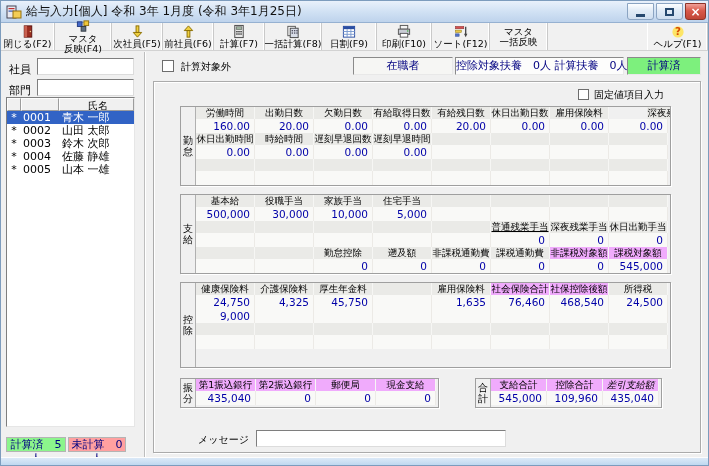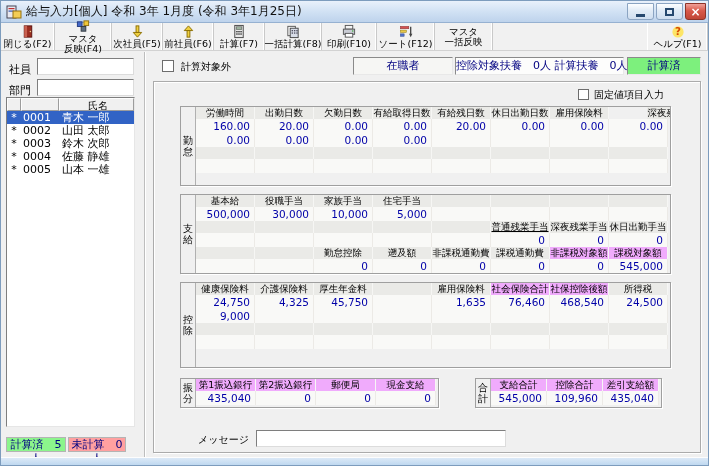--- a/index.html
+++ b/index.html
@@ -210,20 +210,37 @@
             </g>
           </svg>
         </span>
         <div class="tlabel">
           <div>一括計算(F8)</div>
         </div>
       </div>
       <div class="tbtn" style="width: 55px;">
         <span class="icon">
           <svg width="16" height="15" viewBox="0 0 16 16">
+            <rect x="2" y="2.5" width="12" height="11.5" fill="#fff" stroke="#2b4ea2"></rect>
+            <rect x="2" y="2.5" width="12" height="3" fill="#2b4ea2"></rect>
+            <g stroke="#7a9ad0" stroke-width="1">
+              <line x1="2" y1="8" x2="14" y2="8"></line>
+              <line x1="2" y1="11" x2="14" y2="11"></line>
+              <line x1="6" y1="5.5" x2="6" y2="14"></line>
+              <line x1="10" y1="5.5" x2="10" y2="14"></line>
+            </g>
+          </svg>
+        </span>
+        <div class="tlabel">
+          <div>日割(F9)</div>
+        </div>
+      </div>
+      <div class="tbtn" style="width: 55px;">
+        <span class="icon">
+          <svg width="16" height="15" viewBox="0 0 16 16">
             <rect x="4" y="1.5" width="8" height="4" fill="#f4f4f4" stroke="#555"></rect>
             <rect x="2" y="5.5" width="12" height="5.5" fill="#c9ccd4" stroke="#555"></rect>
             <rect x="4" y="10" width="8" height="4" fill="#fff" stroke="#555"></rect>
             <circle cx="12" cy="7.5" r="0.8" fill="#3a3"></circle>
           </svg>
         </span>
         <div class="tlabel">
           <div>印刷(F10)</div>
         </div>
       </div>
@@ -334,20 +351,30 @@
           <div class="grid-row vrow">
             <div class="cell vcell" style="width: 59px;">160.00</div>
             <div class="cell vcell" style="width: 59px;">20.00</div>
             <div class="cell vcell" style="width: 59px;">0.00</div>
             <div class="cell vcell" style="width: 59px;">0.00</div>
             <div class="cell vcell" style="width: 59px;">20.00</div>
             <div class="cell vcell" style="width: 59px;">0.00</div>
             <div class="cell vcell" style="width: 59px;">0.00</div>
             <div class="cell vcell" style="width: 59px;">0.00</div>
           </div>
+          <div class="grid-row lrow">
+            <div class="cell lcell" style="width: 59px;">休日出勤時間</div>
+            <div class="cell lcell" style="width: 59px;">時給時間</div>
+            <div class="cell lcell" style="width: 59px;">遅刻早退回数</div>
+            <div class="cell lcell" style="width: 59px;">遅刻早退時間</div>
+            <div class="cell lcell" style="width: 59px;"></div>
+            <div class="cell lcell" style="width: 59px;"></div>
+            <div class="cell lcell" style="width: 59px;"></div>
+            <div class="cell lcell" style="width: 59px;"></div>
+          </div>
           <div class="grid-row vrow">
             <div class="cell vcell" style="width: 59px;">0.00</div>
             <div class="cell vcell" style="width: 59px;">0.00</div>
             <div class="cell vcell" style="width: 59px;">0.00</div>
             <div class="cell vcell" style="width: 59px;">0.00</div>
             <div class="cell vcell" style="width: 59px;"></div>
             <div class="cell vcell" style="width: 59px;"></div>
             <div class="cell vcell" style="width: 59px;"></div>
             <div class="cell vcell" style="width: 59px;"></div>
           </div>
@@ -521,21 +548,21 @@
       </div>
       <div class="section" style="left: 321px; top: 296px; height: 30px; width: 187px;">
         <div class="sec-label">
           <div>合</div>
           <div>計</div>
         </div>
         <div class="sec-grid">
           <div class="grid-row lrow">
             <div class="cell lcell yellow" style="width: 56px;">支給合計</div>
             <div class="cell lcell yellow" style="width: 56px;">控除合計</div>
-            <div class="cell lcell yellow" style="width: 56px;">差引支給額</div>
+            <div class="cell lcell yellow" style="width: 56px; font-style: italic;">差引支給額</div>
           </div>
           <div class="grid-row vrow">
             <div class="cell vcell" style="width: 56px;">545,000</div>
             <div class="cell vcell" style="width: 56px;">109,960</div>
             <div class="cell vcell" style="width: 56px;">435,040</div>
           </div>
         </div>
       </div>
     </div>
 

